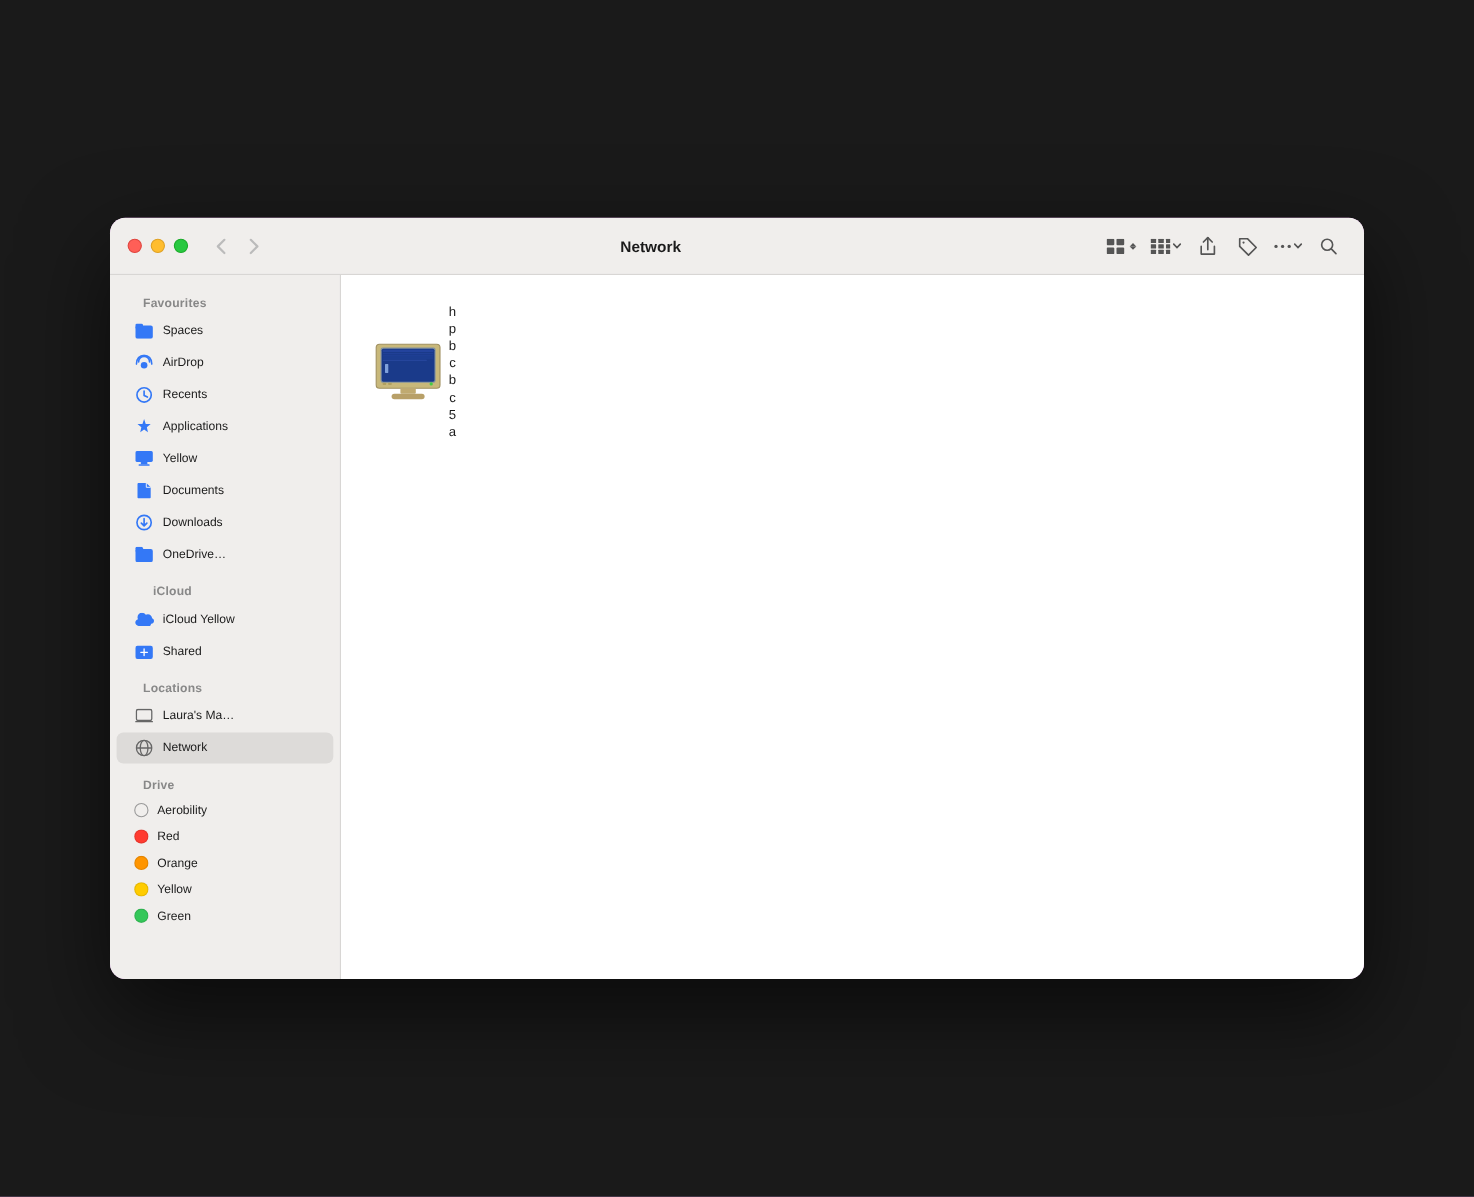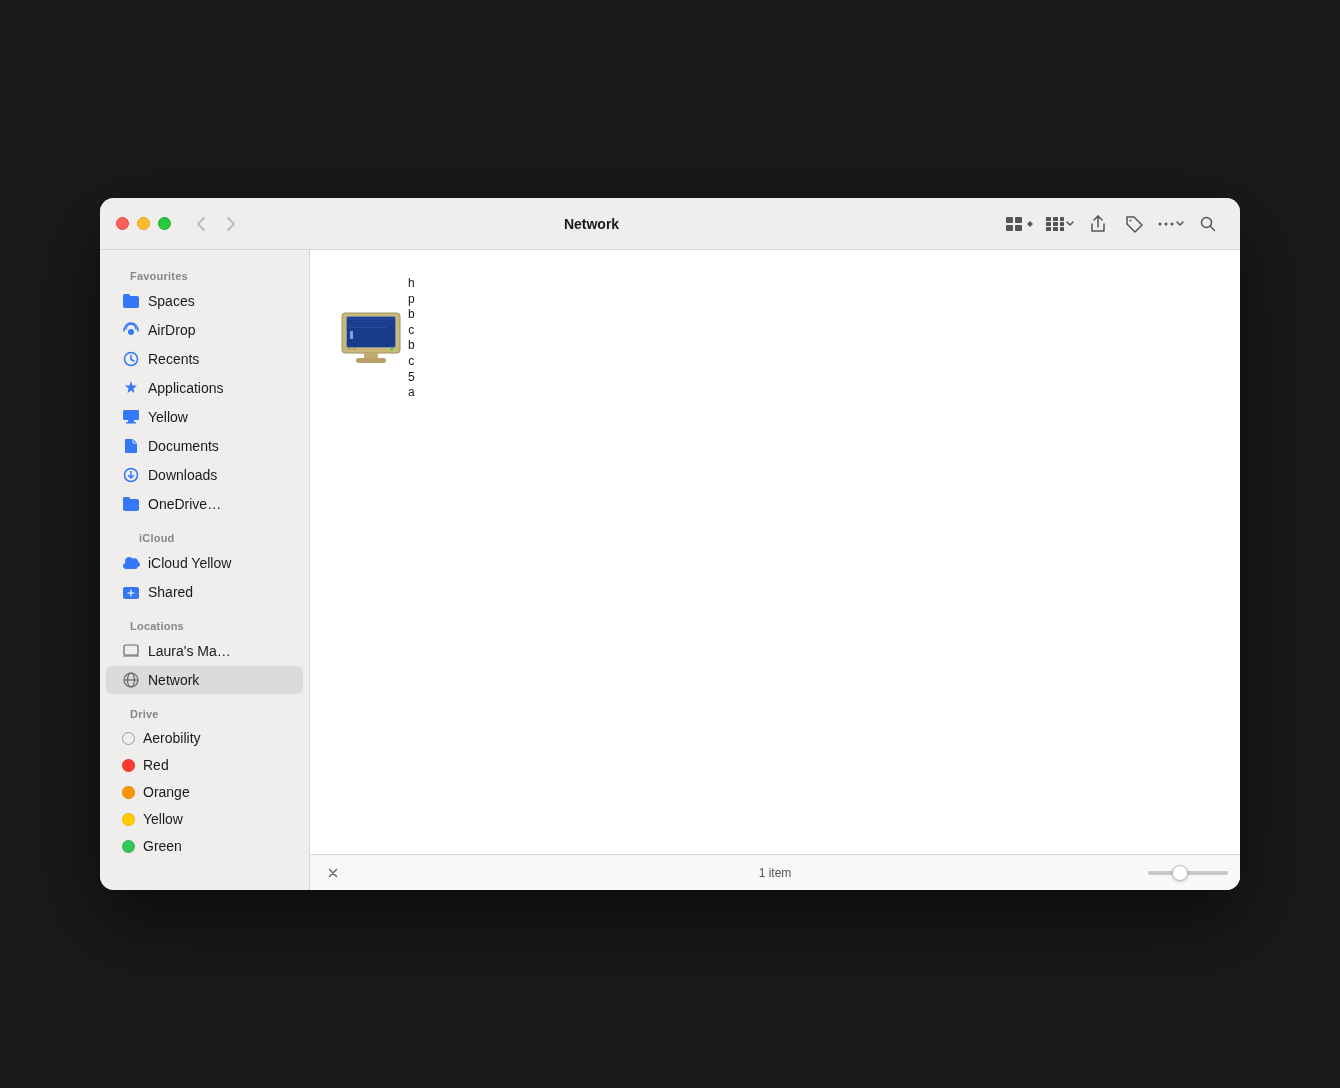--- a/index.html
+++ b/index.html
@@ -162,21 +162,21 @@
       width: 18px;
       height: 18px;
       display: flex;
       align-items: center;
       justify-content: center;
       font-size: 15px;
       flex-shrink: 0;
     }
 
     .sidebar-item-label {
-      font-size: 14px;
+      font-size: 11px;
       color: #1a1a1a;
     }
 
     
     .tag-dot {
       width: 13px;
       height: 13px;
       border-radius: 50%;
       flex-shrink: 0;
       border: 1px solid rgba(0,0,0,0.1);
@@ -584,30 +584,15 @@
 
                 <rect x="8" y="37" width="3" height="2" rx="0.5" fill="#b0a060"></rect>
                 <rect x="13" y="37" width="3" height="2" rx="0.5" fill="#b0a060"></rect>
               </svg>
             </div>
             <span class="file-name">hpbcbc5a</span>
           </div>
         </div>
       </div>
 
-      <div class="statusbar" style="position:relative;">
-        <div class="statusbar-close-btn">
-          <svg width="10" height="10" viewBox="0 0 10 10" fill="none">
-            <path d="M1.5 1.5L8.5 8.5M8.5 1.5L1.5 8.5" stroke="#666" stroke-width="1.5" stroke-linecap="round"></path>
-          </svg>
-        </div>
-
-        <div class="statusbar-count">1 item</div>
-
-        <div class="statusbar-slider">
-          <div class="slider-track">
-            <div class="slider-thumb"></div>
-          </div>
-        </div>
-      </div>
     </div>
   </div>
 </div>
 
 </body></html>

